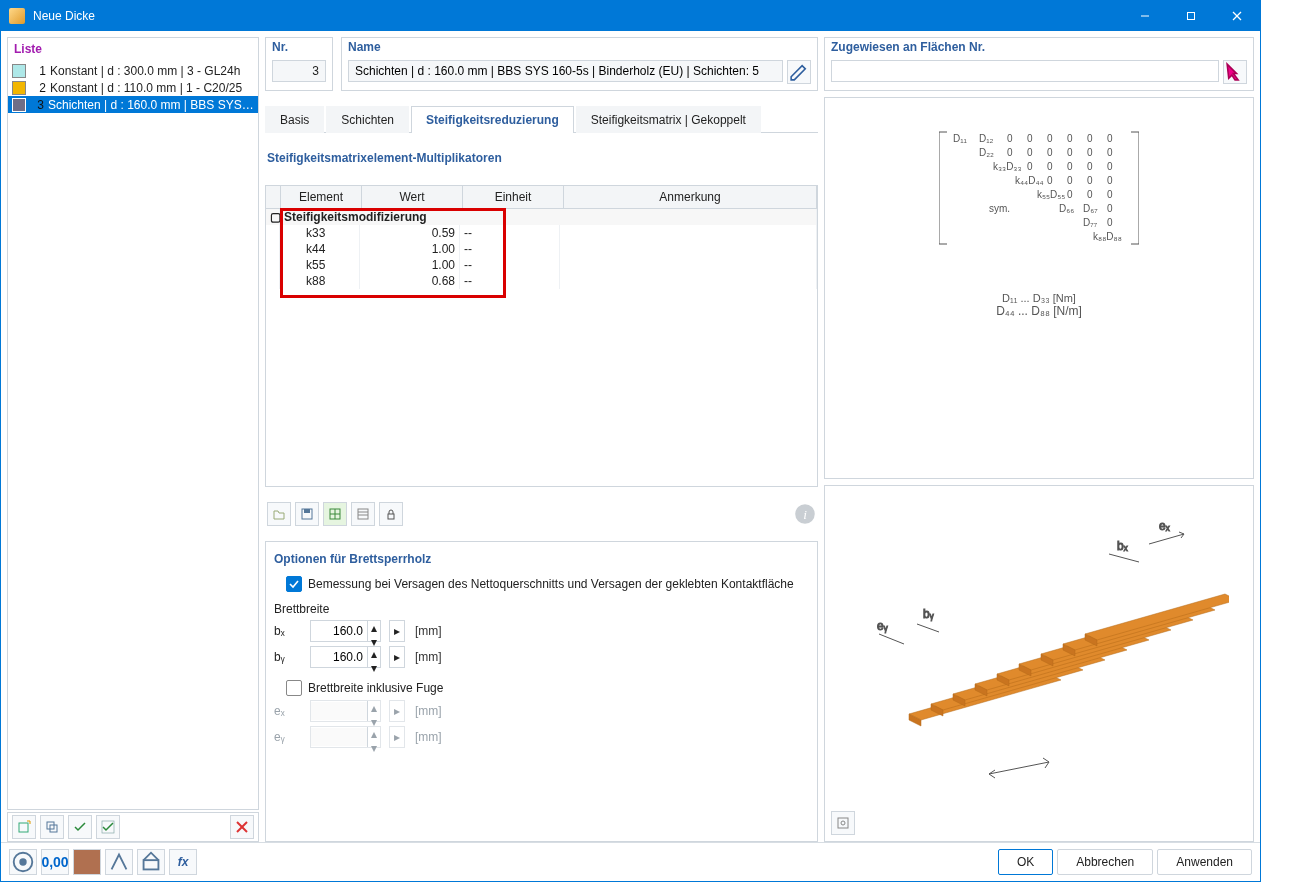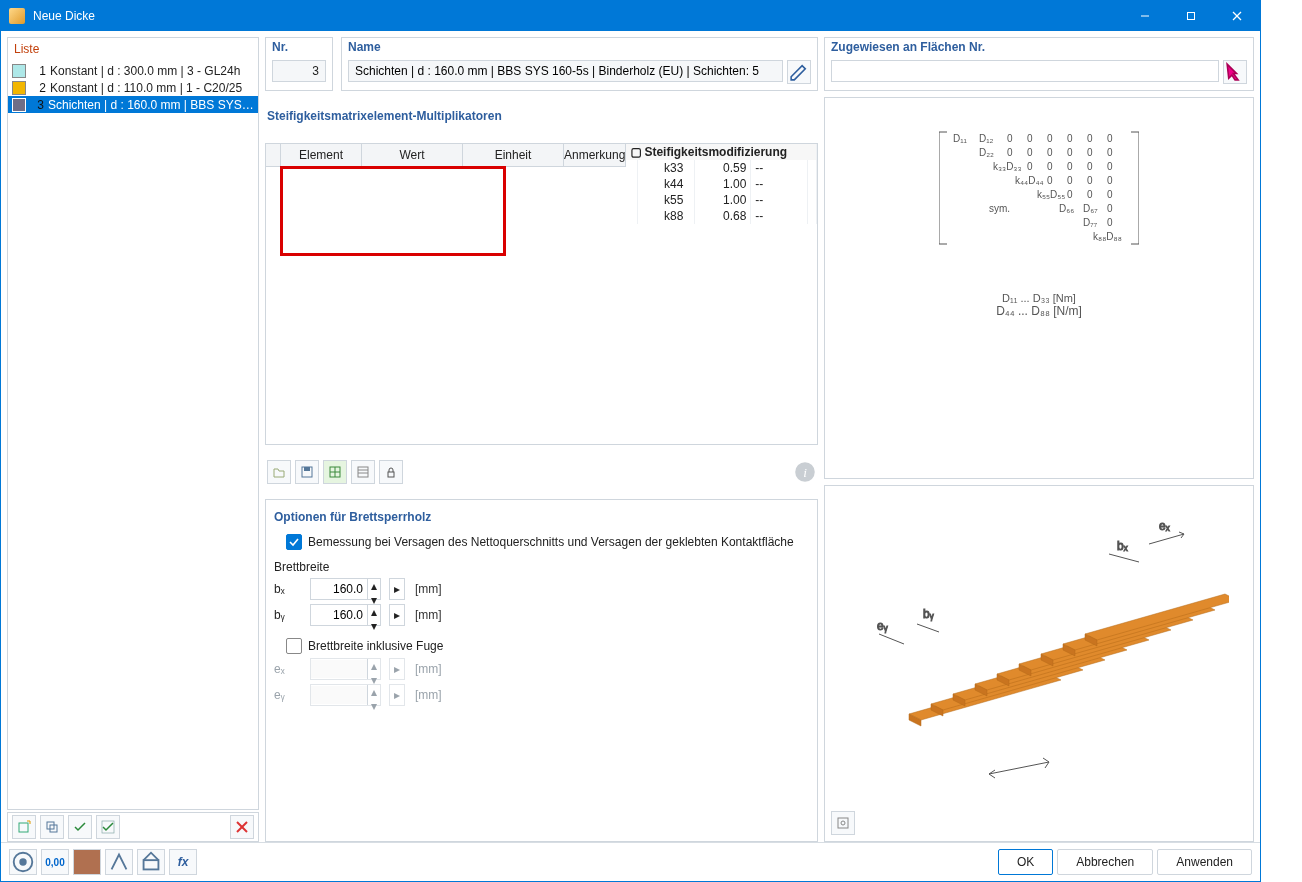--- a/index.html
+++ b/index.html
@@ -6,21 +6,21 @@
 .window{width:1261px;height:882px;display:flex;flex-direction:column;border:1px solid #0078d7;box-sizing:border-box}
 .titlebar{height:30px;background:#0078d7;color:#fff;display:flex;align-items:center}
 .titlebar .ico{width:16px;height:16px;margin:0 8px 0 8px;display:inline-block;border-radius:2px;background:linear-gradient(135deg,#ffd98a,#e09a2b)}
 .titlebar .title{flex:0 0 auto;font-size:12px}
 .titlebar .spacer{flex:1}
 .winbtn{width:46px;height:30px;display:flex;align-items:center;justify-content:center;color:#fff}
 .winbtn svg{width:10px;height:10px}
 .body{flex:1;display:flex;flex-direction:column;background:#fff}
 .content{flex:1;display:flex;padding:6px 6px 0 6px;gap:6px;min-height:0}
 .panel{border:1px solid #cfd6dd;background:#fff;box-sizing:border-box;position:relative}
-.panel-head{color:#c2410c;font-weight:400;padding:4px 6px 6px 6px}
+.panel-head{color:#a21caf;font-weight:700;padding:4px 6px 6px 6px}
 
 .left{width:252px;display:flex;flex-direction:column}
 .left .panel{flex:1;display:flex;flex-direction:column}
 .list{flex:1;overflow:hidden}
 .list-row{display:flex;align-items:center;height:17px;padding:0 4px;white-space:nowrap;overflow:hidden}
 .list-row .sw{width:12px;height:12px;border:1px solid #888;margin-right:6px;flex:0 0 auto}
 .list-row .num{width:14px;text-align:right;margin-right:4px;color:#111}
 .list-row .txt{overflow:hidden;text-overflow:ellipsis}
 .list-row.sel{background:#0078d7;color:#fff}
 .list-row.sel .sw{border-color:#fff}
@@ -36,21 +36,21 @@
 .hbox.name{flex:1}
 .hbox .lbl{color:#2e5e9e;font-weight:600;font-size:12px;margin-bottom:6px}
 .nrval{border:1px solid #cfd6dd;background:#f5f7f9;height:20px;display:flex;align-items:center;justify-content:flex-end;padding:0 6px}
 .namefield{display:flex;gap:4px}
 .namefield input{flex:1;height:20px;border:1px solid #cfd6dd;background:#f5f7f9;padding:0 6px;font-family:inherit;font-size:12px}
 .iconbtn{width:22px;height:22px;border:1px solid #cfd6dd;background:#f7f9fb;display:flex;align-items:center;justify-content:center}
 .tabs{display:flex;border-bottom:1px solid #cfd6dd}
 .tab{padding:6px 14px 6px 14px;border:1px solid transparent;border-bottom:none;margin-right:2px;position:relative;top:1px;background:#f3f5f7}
 .tab.active{background:#fff;border-color:#cfd6dd;font-weight:600;color:#2e5e9e}
 .secthead{color:#2e5e9e;font-weight:600;padding:4px 2px 6px 2px}
-.gridwrap{border:1px solid #cfd6dd;height:300px;display:flex;flex-direction:row}
+.gridwrap{border:1px solid #cfd6dd;height:300px;display:flex;flex-direction:column}
 .grid-head{display:flex;background:#f3f5f7;border-bottom:1px solid #cfd6dd;height:22px}
 .grid-head .gh{border-right:1px solid #cfd6dd;display:flex;align-items:center;justify-content:center;font-size:12px}
 .gc0{width:14px}
 .gc1{width:80px}
 .gc2{width:100px}
 .gc3{width:100px}
 .gc4{flex:1}
 .grid-body{flex:1;overflow:hidden;background:#fff}
 .grow{display:flex;height:16px;align-items:center;font-size:12px}
 .grow.group{background:#f7f7f7;font-weight:600}
@@ -184,20 +184,26 @@
               <input type="text" value="Schichten | d : 160.0 mm | BBS SYS 160-5s | Binderholz (EU) | Schichten: 5" style="">
               <div class="iconbtn">
                   <svg viewBox="0 0 14 14">
                     <path d="M2 12 L4 12 L11 5 L9 3 L2 10 Z" fill="none" stroke="#2e5e9e" stroke-width="1"></path>
                   </svg>
                 </div>
             </div>
           </div>
         </div>
 
+        <div class="tabs" id="tabs">
+            <div class="tab">Basis</div>
+            <div class="tab">Schichten</div>
+            <div class="tab active">Steifigkeitsreduzierung</div>
+            <div class="tab">Steifigkeitsmatrix | Gekoppelt</div>
+          </div>
 
         <div class="secthead">Steifigkeitsmatrixelement-Multiplikatoren</div>
         <div class="gridwrap" style="position:relative">
           <div class="grid-head">
             <div class="gh gc0"></div>
             <div class="gh gc1">Element</div>
             <div class="gh gc2">Wert</div>
             <div class="gh gc3">Einheit</div>
             <div class="gh gc4">Anmerkung</div>
           </div>
@@ -452,21 +458,21 @@
       </div>
     </div>
 
     <div class="footer">
       <div class="fbtn">
           <svg viewBox="0 0 14 14">
             <circle cx="7" cy="7" r="5" fill="none" stroke="#579"></circle>
             <circle cx="7" cy="7" r="2" fill="#579"></circle>
           </svg>
         </div>
-      <div class="fbtn" style="color:#06c;font-size:10px;font-weight:bold">0,00</div>
+      <div class="fbtn" style="color:#06c;font-size:14px;font-weight:bold">0,00</div>
       <div class="fbtn" style="background:#b07050"></div>
       <div class="fbtn">
           <svg viewBox="0 0 14 14">
             <path d="M3 11 L7 3 L11 11" fill="none" stroke="#579"></path>
           </svg>
         </div>
       <div class="fbtn">
           <svg viewBox="0 0 14 14">
             <rect x="3" y="6" width="8" height="5" fill="none" stroke="#579"></rect>
             <path d="M3 6 L7 2 L11 6" fill="none" stroke="#579"></path>

